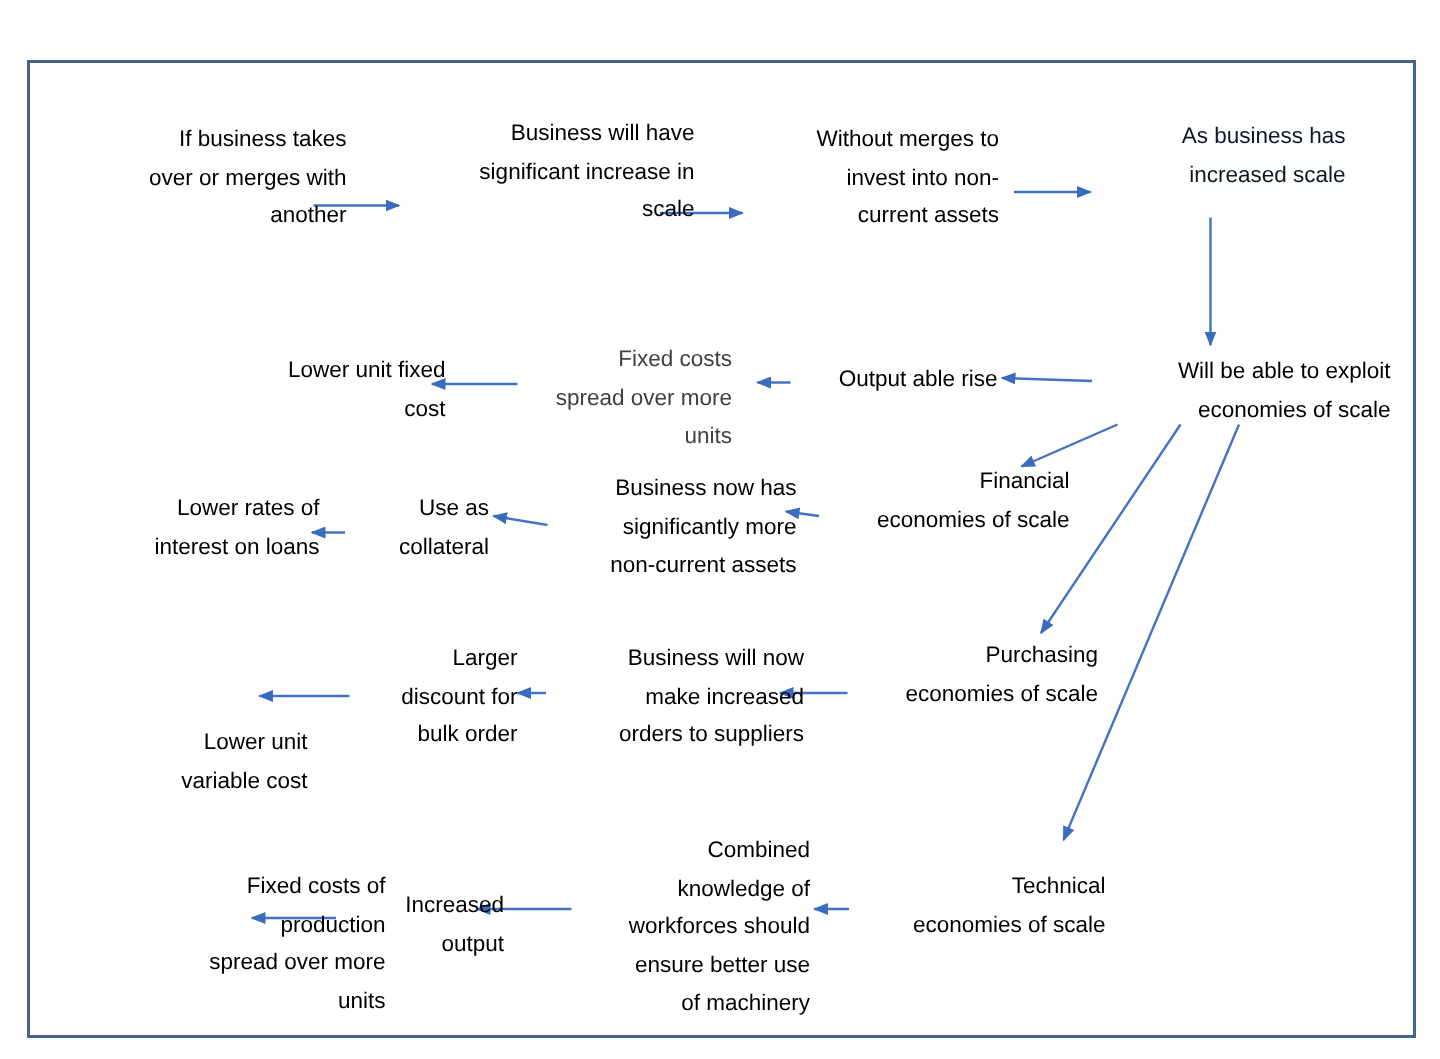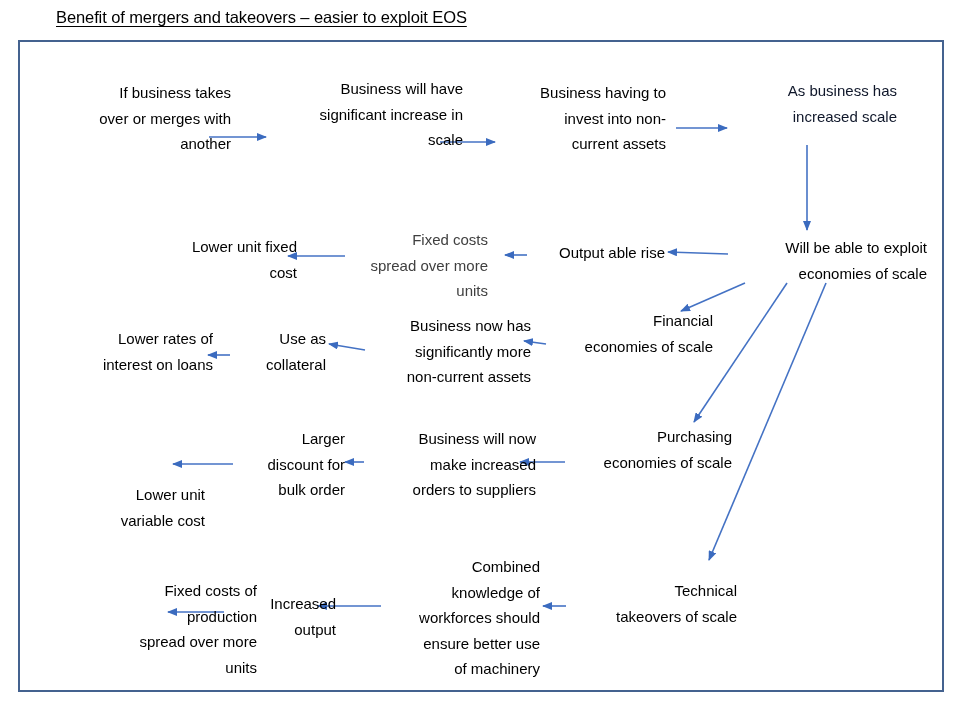--- a/index.html
+++ b/index.html
@@ -54,21 +54,20 @@
     color: #000000;
     white-space: pre-line;
     text-align: right;
   }
 </style>
 </head>
 <body>
 
 <div id="page" style="background: rgb(255, 255, 255);">
 
-  <div id="diagram-title">Benefit of mergers and takeovers – easier to exploit EOS</div>
 
   <div id="diagram-frame" style="border-color: rgb(68, 98, 143);"></div>
 
   <svg id="arrow-layer" viewBox="0 0 960 706" xmlns="http://www.w3.org/2000/svg">
     <defs>
       <marker id="ah" markerWidth="10" markerHeight="8" refX="9" refY="4" orient="auto" markerUnits="userSpaceOnUse">
         <path d="M0,0 L10,4 L0,8 z" fill="#3b6bbf"></path>
       </marker>
     </defs>
     <g id="arrow-group">
@@ -94,21 +93,21 @@
       </g>
   </svg>
 
   <div id="node-layer">
       <div class="node" style="left: 56px; top: 80px; width: 175px; color: rgb(0, 0, 0);">If business takes
 over or merges with
 another</div>
       <div class="node" style="left: 277px; top: 76px; width: 186px; color: rgb(0, 0, 0);">Business will have
 significant increase in
 scale</div>
-      <div class="node" style="left: 506px; top: 80px; width: 160px; color: rgb(0, 0, 0);">Business having to
+      <div class="node" style="left: 506px; top: 80px; width: 160px; color: rgb(0, 0, 0);">Without merges to
 invest into non-
 current assets</div>
       <div class="node" style="left: 737px; top: 78px; width: 160px; color: #0f172a;">As business has
 increased scale</div>
       <div class="node" style="left: 737px; top: 235px; width: 190px; color: rgb(0, 0, 0);">Will be able to exploit
 economies of scale</div>
       <div class="node" style="left: 535px; top: 240px; width: 130px; color: rgb(0, 0, 0);">Output able rise</div>
       <div class="node" style="left: 348px; top: 227px; width: 140px; color: #404040;">Fixed costs
 spread over more
 units</div>
@@ -127,21 +126,21 @@
 economies of scale</div>
       <div class="node" style="left: 371px; top: 426px; width: 165px; color: rgb(0, 0, 0);">Business will now
 make increased
 orders to suppliers</div>
       <div class="node" style="left: 240px; top: 426px; width: 105px; color: rgb(0, 0, 0);">Larger
 discount for
 bulk order</div>
       <div class="node" style="left: 65px; top: 438px; width: 140px; color: rgb(0, 0, 0); margin-top: 44px;">Lower unit
 variable cost</div>
       <div class="node" style="left: 572px; top: 578px; width: 165px; color: rgb(0, 0, 0);">Technical
-takeovers of scale</div>
+economies of scale</div>
       <div class="node" style="left: 390px; top: 554px; width: 150px; color: rgb(0, 0, 0);">Combined
 knowledge of
 workforces should
 ensure better use
 of machinery</div>
       <div class="node" style="left: 231px; top: 591px; width: 105px; color: rgb(0, 0, 0);">Increased
 output</div>
       <div class="node" style="left: 55px; top: 578px; width: 155px; color: rgb(0, 0, 0); margin-left: 47px;">Fixed costs  of
 production
 spread over more

